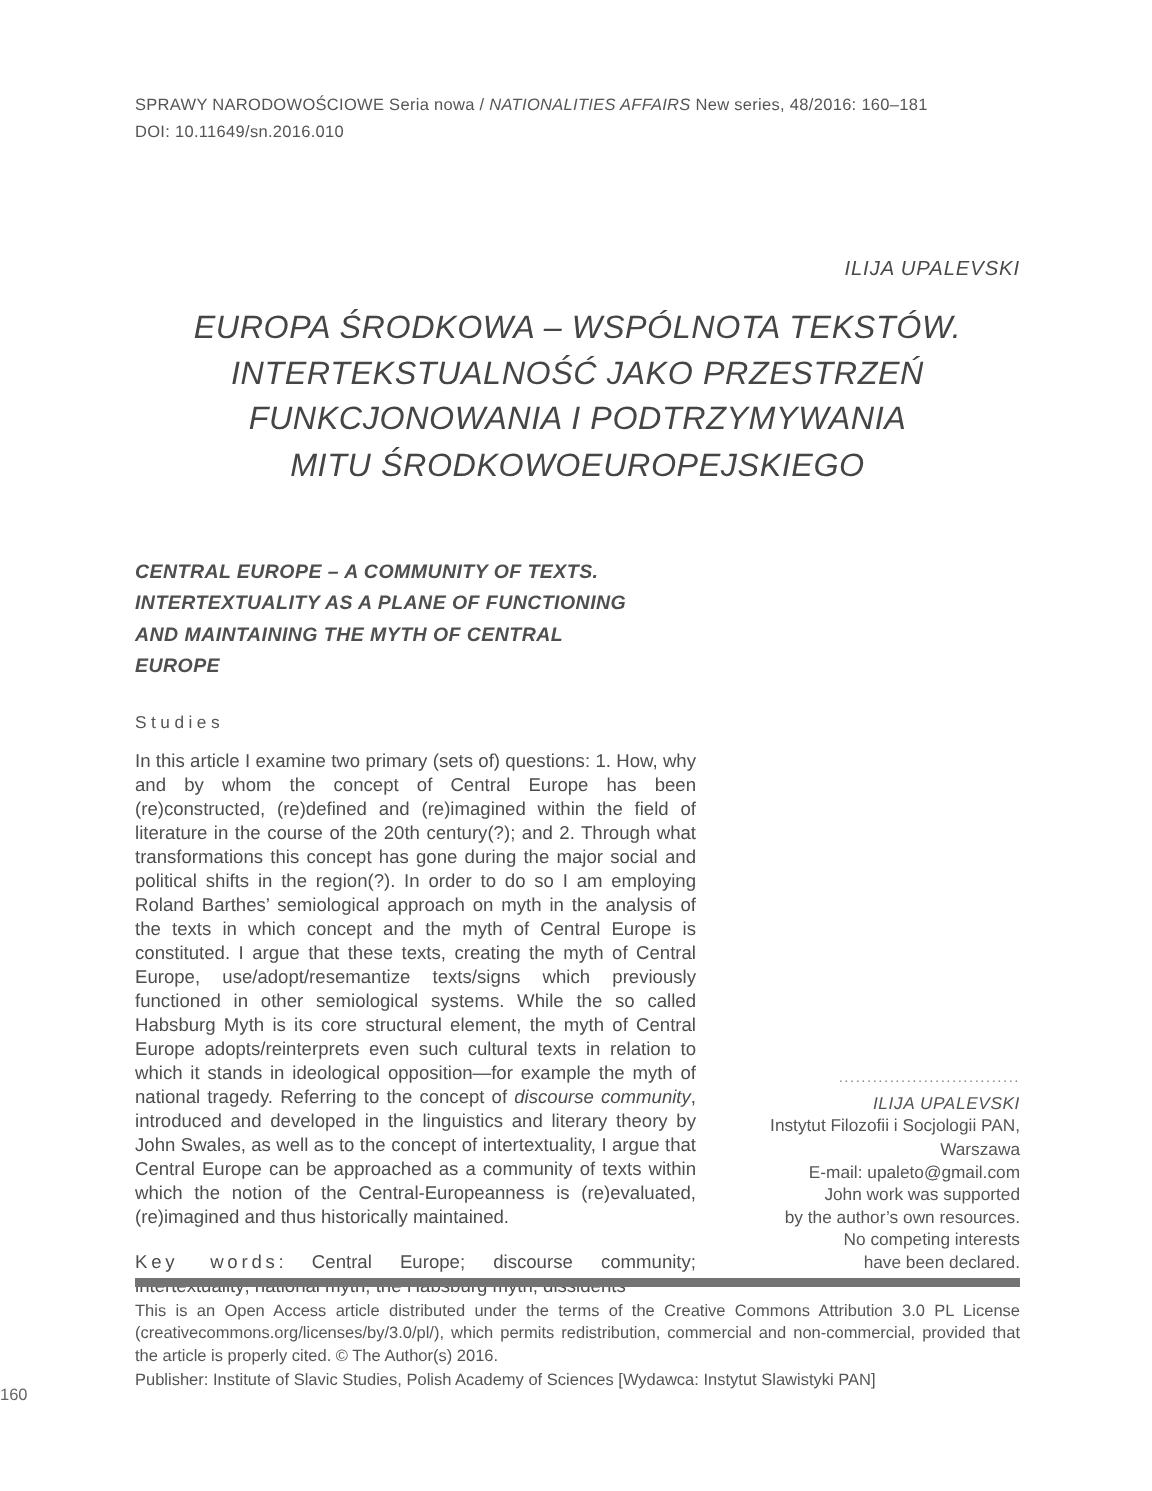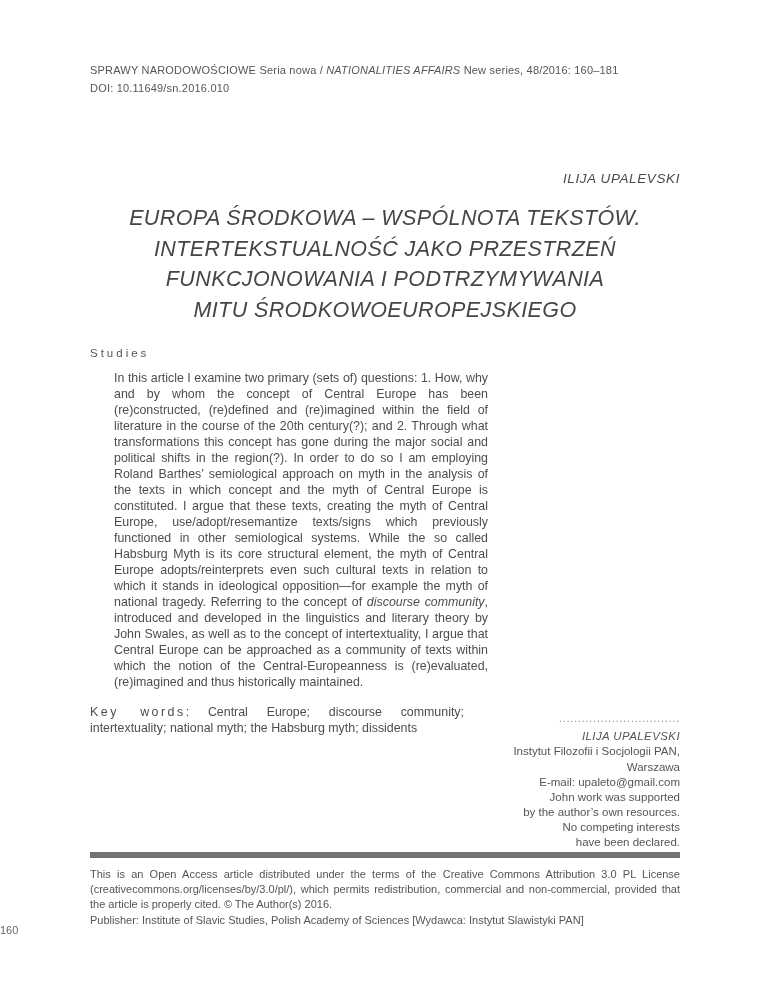--- a/index.html
+++ b/index.html
@@ -58,21 +58,20 @@
     letter-spacing: 3px;
     color: #555;
   }
   .abstract-body {
     width: 374px;
     margin-top: 11px;
     font-size: 12.4px;
     line-height: 16px;
     text-align: justify;
     color: #4d4d4d;
-    margin-left: 24px;
   }
   .abstract-body .it { font-style: italic; }
   .keywords {
     width: 374px;
     margin-top: 14px;
     font-size: 12.4px;
     line-height: 16px;
     text-align: justify;
     color: #4d4d4d;
   }
@@ -128,20 +127,24 @@
     <div>DOI: 10.11649/sn.2016.010</div>
   </div>
 
   <div class="author-line">ILIJA UPALEVSKI</div>
 
   <h1 class="title-pl">EUROPA ŚRODKOWA – WSPÓLNOTA TEKSTÓW.
 INTERTEKSTUALNOŚĆ JAKO PRZESTRZEŃ
 FUNKCJONOWANIA I PODTRZYMYWANIA
 MITU ŚRODKOWOEUROPEJSKIEGO</h1>
 
+  <h2 class="title-en">CENTRAL EUROPE – A COMMUNITY OF TEXTS.
+INTERTEXTUALITY AS A PLANE OF FUNCTIONING
+AND MAINTAINING THE MYTH OF CENTRAL
+EUROPE</h2>
 
   <div class="abstract-heading">Studies</div>
 
   <p class="abstract-body"><span>In this article I examine two primary (sets of) questions: 1. How, why and by whom the concept of Central Europe has been (re)constructed, (re)defined and (re)imagined within the field of literature in the course of the 20th century(?); and 2. Through what transformations this concept has gone during the major social and political shifts in the region(?). In order to do so I am employing Roland Barthes’ semiological approach on myth in the analysis of the texts in which concept and the myth of Central Europe is constituted. I argue that these texts, creating the myth of Central Europe, use/adopt/resemantize texts/signs which previously functioned in other semiological systems. While the so called Habsburg Myth is its core structural element, the myth of Central Europe adopts/reinterprets even such cultural texts in relation to which it stands in ideological opposition—for example the myth of national tragedy. Referring to the concept of </span><span class="it">discourse community</span><span>, introduced and developed in the linguistics and literary theory by John Swales, as well as to the concept of intertextuality, I argue that Central Europe can be approached as a community of texts within which the notion of the Central-Europeanness is (re)evaluated, (re)imagined and thus historically maintained.</span></p>
 
   <p class="keywords"><span class="kw-label">Key words</span><span>: Central Europe; discourse community; intertextuality; national myth; the Habsburg myth; dissidents</span></p>
 
   <div class="author-info">
     <div class="dots">................................</div>
     <div class="name">ILIJA UPALEVSKI</div>

